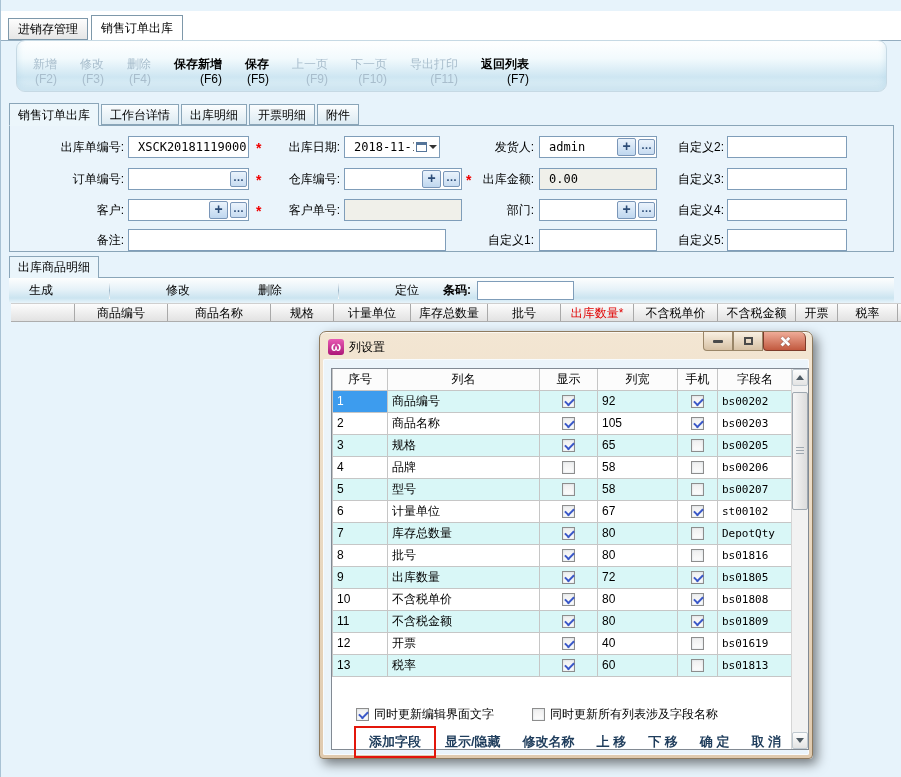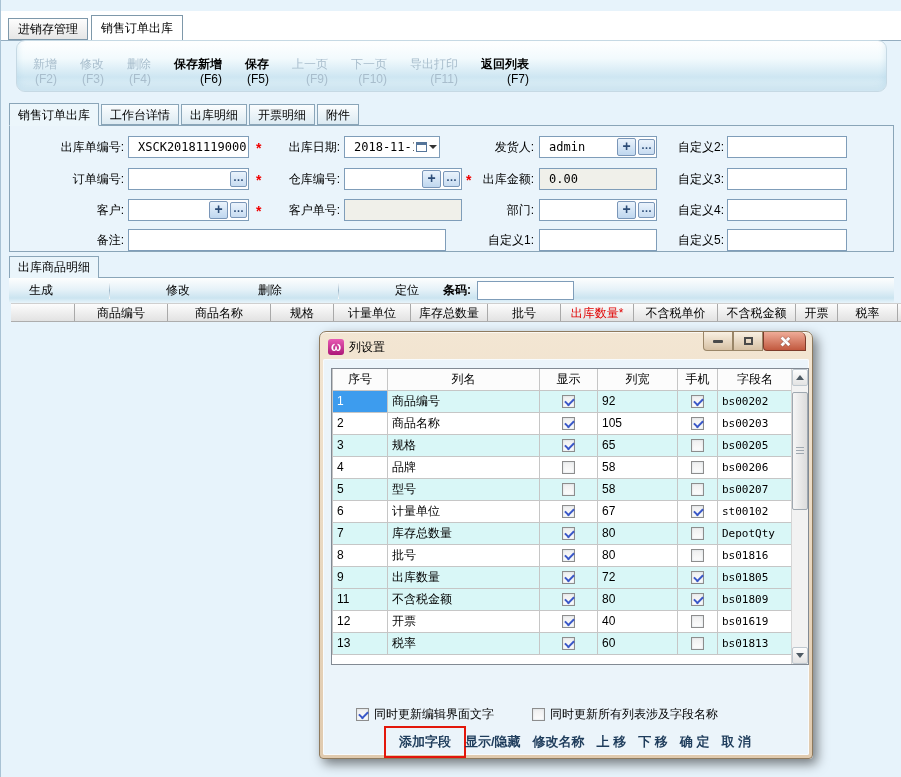--- a/index.html
+++ b/index.html
@@ -84,21 +84,21 @@
   .wbtn:first-child { border-radius:0 0 0 4px; }
   .wbtn.close { width:43px; background:linear-gradient(#EFAC98,#C2593F); border-color:#7E3B2A; border-radius:0 6px 0 4px; }
   .g-min { width:10px; height:3px; background:#4A4A4A; border-radius:1px; }
   .g-max { width:9px; height:8px; border:2px solid #4A4A4A; background:transparent; }
   .g-x { position:relative; width:11px; height:11px; }
   .g-x::before,.g-x::after { content:''; position:absolute; left:5px; top:0; width:2.6px; height:11px; background:#fff; box-shadow:0 0 1px #5A1E12; }
   .g-x::before { transform:rotate(45deg); } .g-x::after { transform:rotate(-45deg); }
 
   .dlg-body { position:relative; height:396px; background:#EBF4FA; border-radius:2px; box-shadow: inset 0 0 0 1px #F8FBFD; }
 
-  .dlg-tablewrap { position:absolute; left:8px; top:9px; width:478px; height:297px; border:1px solid #828A93; background:#fff; overflow:hidden; }
+  .dlg-tablewrap { position:absolute; left:8px; top:9px; width:478px; height:382px; border:1px solid #828A93; background:#fff; overflow:hidden; }
   table.dlg-table { border-collapse:collapse; table-layout:fixed; width:460px; }
   .dlg-table th { height:21px; font-weight:normal; text-align:center; background:#FCFCFC;
                   border:1px solid #C6C6C6; border-top:none; font-size:12px; overflow:hidden; white-space:nowrap; }
   .dlg-table td { height:22px; border:1px solid #C6C6C6; font-size:12px; padding-left:4px; overflow:hidden; white-space:nowrap; }
   .dlg-table tr.odd  td { background:#D9F7F7; }
   .dlg-table tr.even td { background:#FFFFFF; }
   .dlg-table td.sel-cell { background:#3D9CEE !important; color:#fff; }
   .dlg-table td.c-cb { text-align:center; padding-left:0; }
   .dlg-table td.c-f { font-family:"DejaVu Sans Mono", monospace; font-size:11px; }
   .col-no{width:55px} .col-name{width:152px} .col-show{width:58px} .col-w{width:80px} .col-mob{width:40px} .col-f{width:75px}
@@ -116,21 +116,21 @@
   .tri-down { width:0;height:0;border-left:4px solid transparent;border-right:4px solid transparent;border-top:5px solid #4E5A63; }
   .sthumb { position:absolute; left:0; top:23px; width:16px; height:118px; border:1px solid #9FA8B0; border-radius:2px;
             background:linear-gradient(90deg,#F6F6F6,#DCDCDC); cursor:grab; }
   .sthumb::after { content:''; position:absolute; left:3px; right:3px; top:50%; margin-top:-4px; height:8px;
             background:repeating-linear-gradient(#9FA8B0 0 1px, transparent 1px 3px); }
 
   .dlg-options { position:absolute; top:347px; left:33px; display:flex; gap:38px; align-items:center; }
   .opt { display:flex; align-items:center; gap:5px; cursor:pointer; }
 
   .dlg-buttons { position:absolute; top:368px; left:0; right:0; height:30px; display:flex; justify-content:center;
-                 align-items:center; gap:12px;padding-left:16px; }
+                 align-items:center; gap:22px;padding-left:16px; }
   .dbtn { color:#1F3D5C; font-weight:bold; font-size:13px; cursor:pointer; white-space:nowrap; padding:5px 0; }
   .dbtn.hl { border:2px solid #E3170B; padding:5px 13px; margin:0 -13px; }
 </style>
 </head>
 <body>
 
 <div class="screen">
 
   <div class="main-tabs" id="main-tabs">
       <div class="mtab">进销存管理</div>
@@ -402,20 +402,28 @@
                 <td class="c-f">bs01816</td>
               </tr>
               <tr class="odd">
                 <td>9</td>
                 <td>出库数量</td>
                 <td class="c-cb"><span class="cb checked"></span></td>
                 <td>72</td>
                 <td class="c-cb"><span class="cb checked"></span></td>
                 <td class="c-f">bs01805</td>
               </tr>
+              <tr class="even">
+                <td>10</td>
+                <td>不含税单价</td>
+                <td class="c-cb"><span class="cb checked"></span></td>
+                <td>80</td>
+                <td class="c-cb"><span class="cb checked"></span></td>
+                <td class="c-f">bs01808</td>
+              </tr>
               <tr class="odd">
                 <td>11</td>
                 <td>不含税金额</td>
                 <td class="c-cb"><span class="cb checked"></span></td>
                 <td>80</td>
                 <td class="c-cb"><span class="cb checked"></span></td>
                 <td class="c-f">bs01809</td>
               </tr>
               <tr class="even">
                 <td>12</td>

